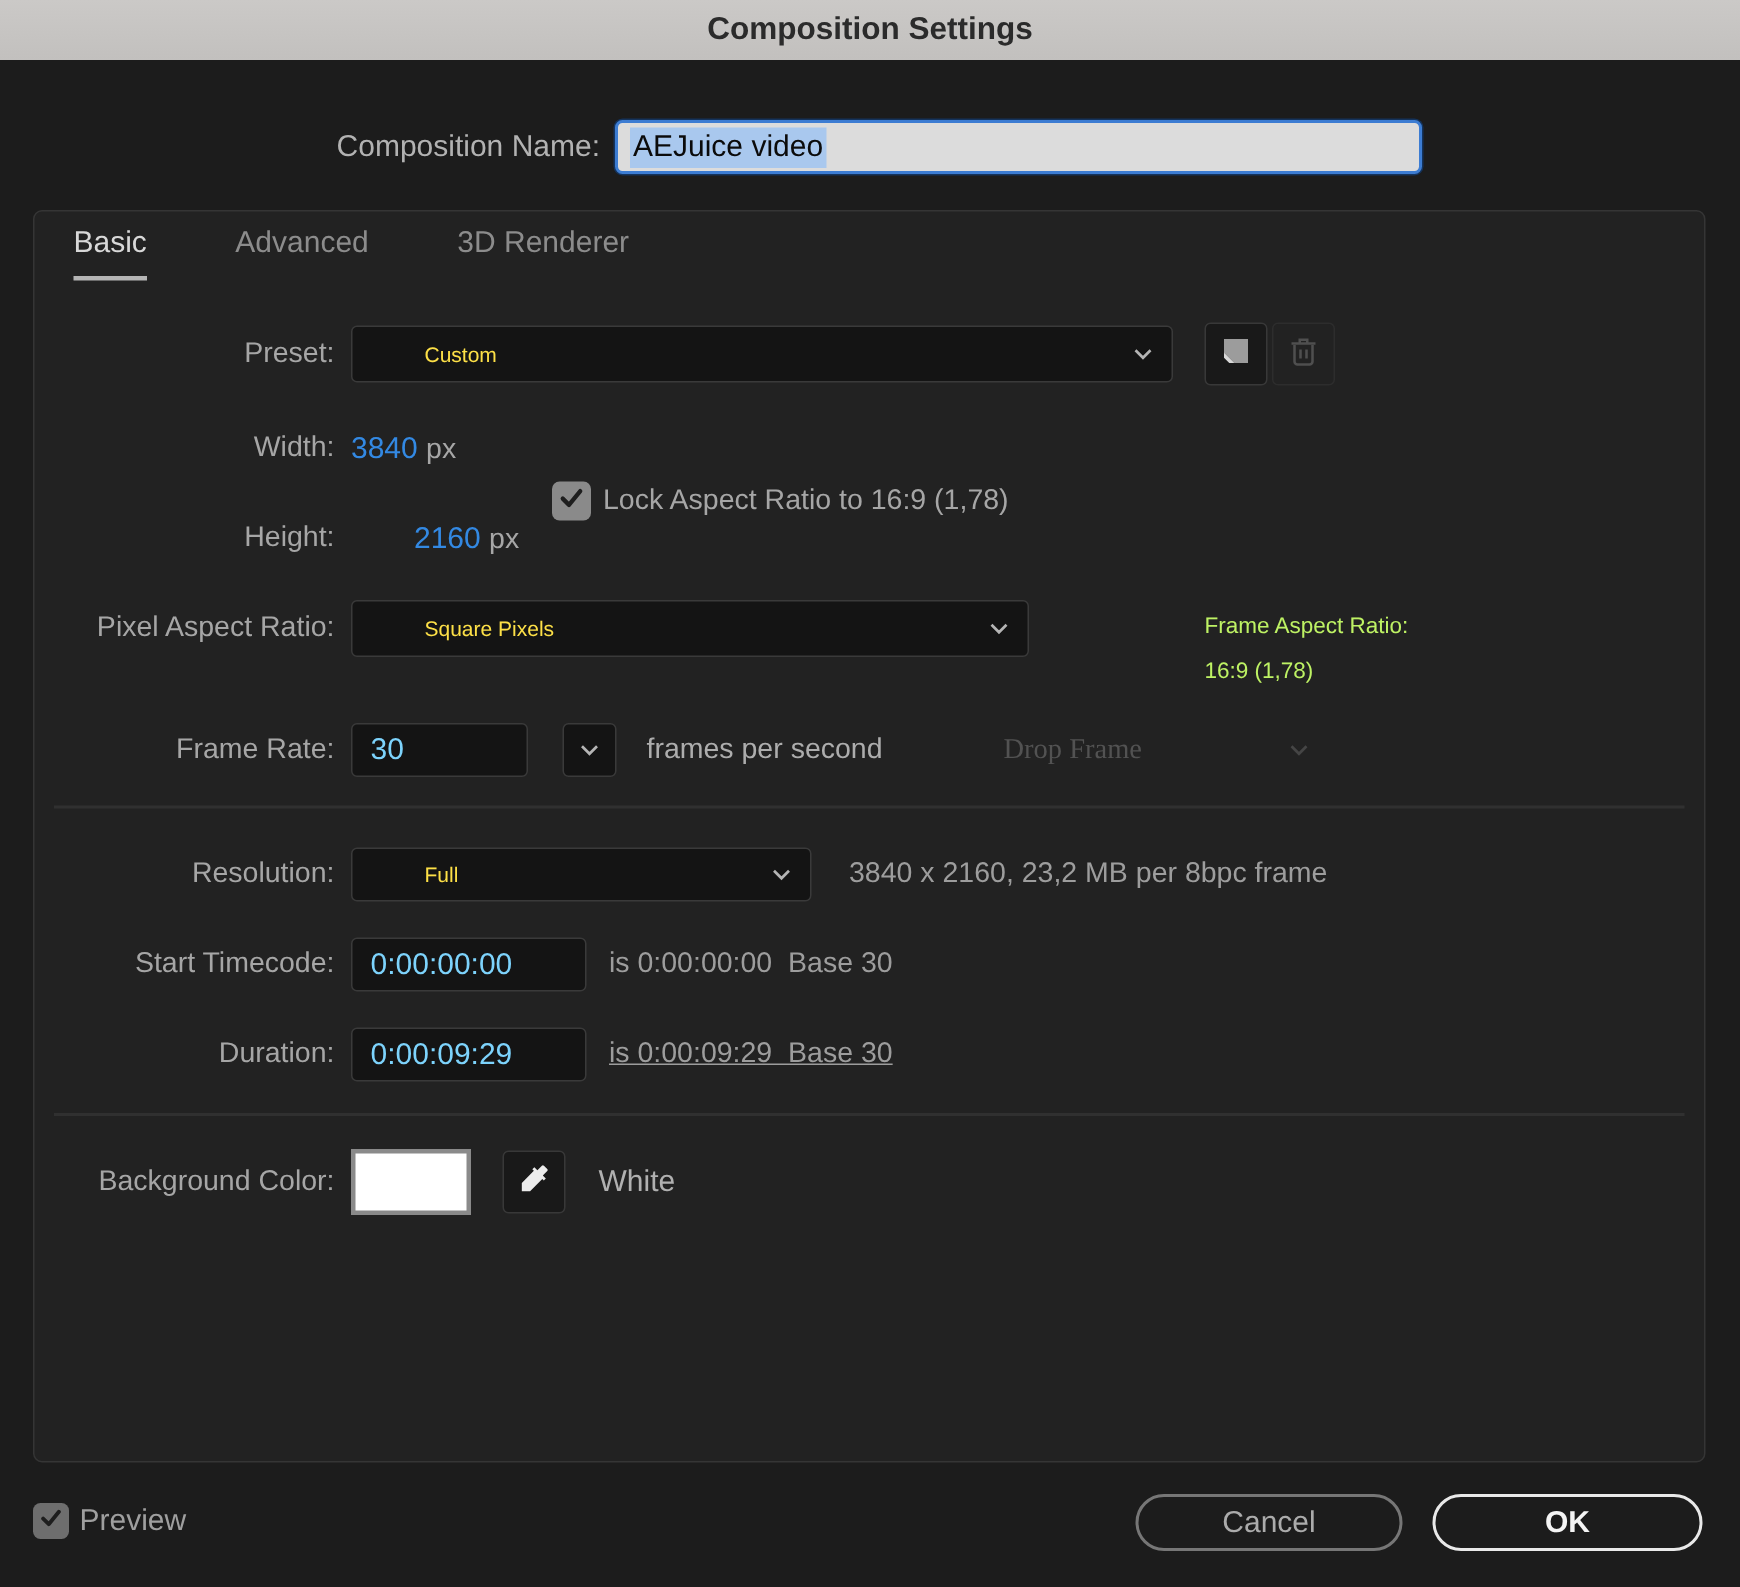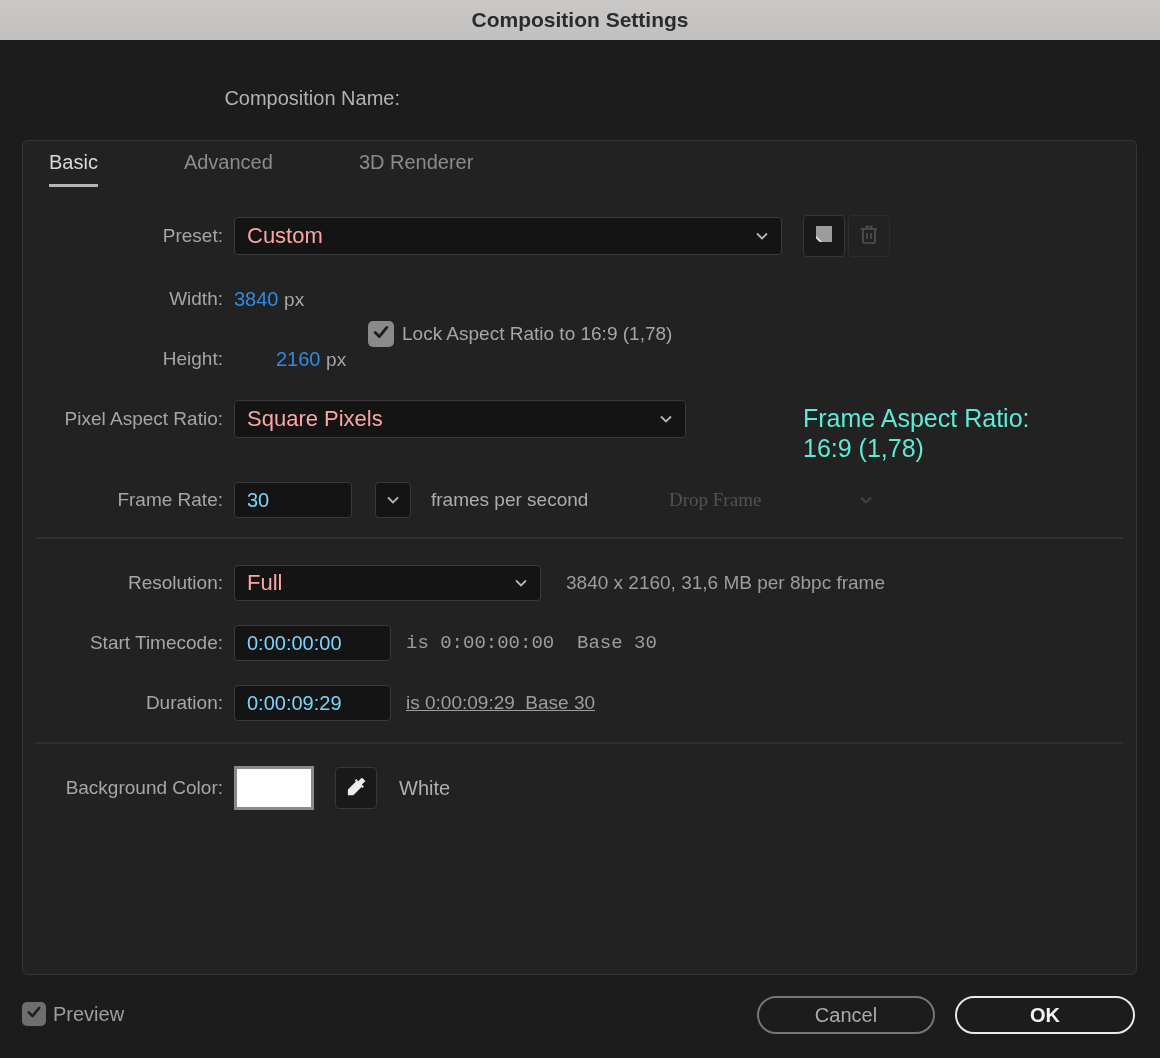--- a/index.html
+++ b/index.html
@@ -32,30 +32,30 @@
 
   
   .panel {
     position:absolute; left:22px; top:140px; width:1115px; height:835px;
     background:#222222; border:1px solid #353535; border-radius:6px;
   }
   .row { position:absolute; left:0; width:100%; display:flex; align-items:center; }
   .lbl { width:200px; text-align:right; margin-right:11px; font-size:19px; color:#a6a6a6; white-space:nowrap; flex:none; }
 
   
-  .tabs { position:absolute; left:26px; top:10px; display:flex; gap:86px; }
+  .tabs { position:absolute; left:26px; top:10px; display:flex; gap:59px; }
   .tab { font-size:20px; color:#8c8c8c; padding-bottom:10px; cursor:default; }
   .tab.active { color:#d8d8d8; border-bottom:3px solid #b5b5b5; }
 
   
   .dropdown {
     position:relative; height:38px; background:#141414; border:1px solid #3a3a3a; border-radius:4px;
     display:flex; align-items:center; padding:0 36px 0 12px;
   }
-  .dropdown .val { font-size:22px; color:#fca5a5; white-space:nowrap; }
+  .dropdown .val { font-size:14px; color:#fde047; white-space:nowrap;margin-left:36px; }
   .chev { position:absolute; right:10px; top:50%; transform:translateY(-50%); width:18px; height:18px; }
   .chev svg { display:block; }
   .textbox {
     height:36px; background:#141414; border:1px solid #3a3a3a; border-radius:4px;
     display:flex; align-items:center; padding-left:12px; font-size:20px; color:#7dd3fc;
   }
   .blue { color:#3389e3; }
   .unit { color:#a6a6a6; }
   .infotext { font-size:19px; color:#9d9d9d; white-space:pre; }
 
@@ -85,34 +85,37 @@
   
   .footer-preview { position:absolute; left:22px; top:1002px; display:flex; align-items:center; gap:7px; }
   .footer-preview .txt { font-size:20px; color:#9f9f9f; }
   .btn {
     position:absolute; top:996px; height:38px; border-radius:19px; background:transparent;
     display:flex; align-items:center; justify-content:center; font-size:20px;
   }
   .btn-cancel { left:757px; width:178px; border:2px solid #767676; color:#ababab; }
   .btn-ok { left:955px; width:180px; border:2px solid #e9e9e9; color:#f4f4f4; font-weight:600; }
 
-  .frame-aspect { position:absolute; left:780px; top:262px; font-size:25px; color:#5eead4; line-height:30px; }
+  .frame-aspect { position:absolute; left:780px; top:262px; font-size:15px; color:#bef264; line-height:30px; }
 
   .dropframe { position:absolute; left:636px; display:flex; align-items:center; width:226px; height:36px; padding:0 30px 0 10px;font-family:Liberation Serif, serif; }
   .dropframe .val { font-size:19px; color:#525252; }
 </style>
 </head>
 <body>
 
 <div class="titlebar">
   <div class="titlebar-text">Composition Settings</div>
 </div>
 
 <div class="name-row">
   <div class="name-label">Composition Name:</div>
+  <div class="name-field">
+    <span class="name-value">AEJuice video</span>
+  </div>
 </div>
 
 <div class="panel">
 
   <div class="tabs">
     <div class="tab active">Basic</div>
     <div class="tab">Advanced</div>
     <div class="tab">3D Renderer</div>
   </div>
 
@@ -212,29 +215,29 @@
   <div class="row" style="top:424px; height:36px;">
     <div class="lbl">Resolution:</div>
     <div class="dropdown" style="width:307px; height:36px;">
       <span class="val">Full</span>
       <span class="chev">
         <svg width="18" height="18" viewBox="0 0 18 18">
             <path d="M4 6.5 L9 11.5 L14 6.5" fill="none" stroke="#b5b5b5" stroke-width="1.8"></path>
           </svg>
       </span>
     </div>
-    <span class="infotext" style="margin-left:25px;">3840 x 2160, 31,6 MB per 8bpc frame</span>
+    <span class="infotext" style="margin-left:25px;">3840 x 2160, 23,2 MB per 8bpc frame</span>
   </div>
 
   <div class="row" style="top:484px; height:36px;">
     <div class="lbl">Start Timecode:</div>
     <div class="textbox" style="width:157px;">
       <span>0:00:00:00</span>
     </div>
-    <span class="infotext" style="margin-left:15px;font-family:Liberation Mono, monospace;">is 0:00:00:00  Base 30</span>
+    <span class="infotext" style="margin-left:15px;">is 0:00:00:00  Base 30</span>
   </div>
 
   <div class="row" style="top:544px; height:36px;">
     <div class="lbl">Duration:</div>
     <div class="textbox" style="width:157px;">
       <span>0:00:09:29</span>
     </div>
     <span class="infotext" style="margin-left:15px;text-decoration:underline;">is 0:00:09:29  Base 30</span>
   </div>
 

